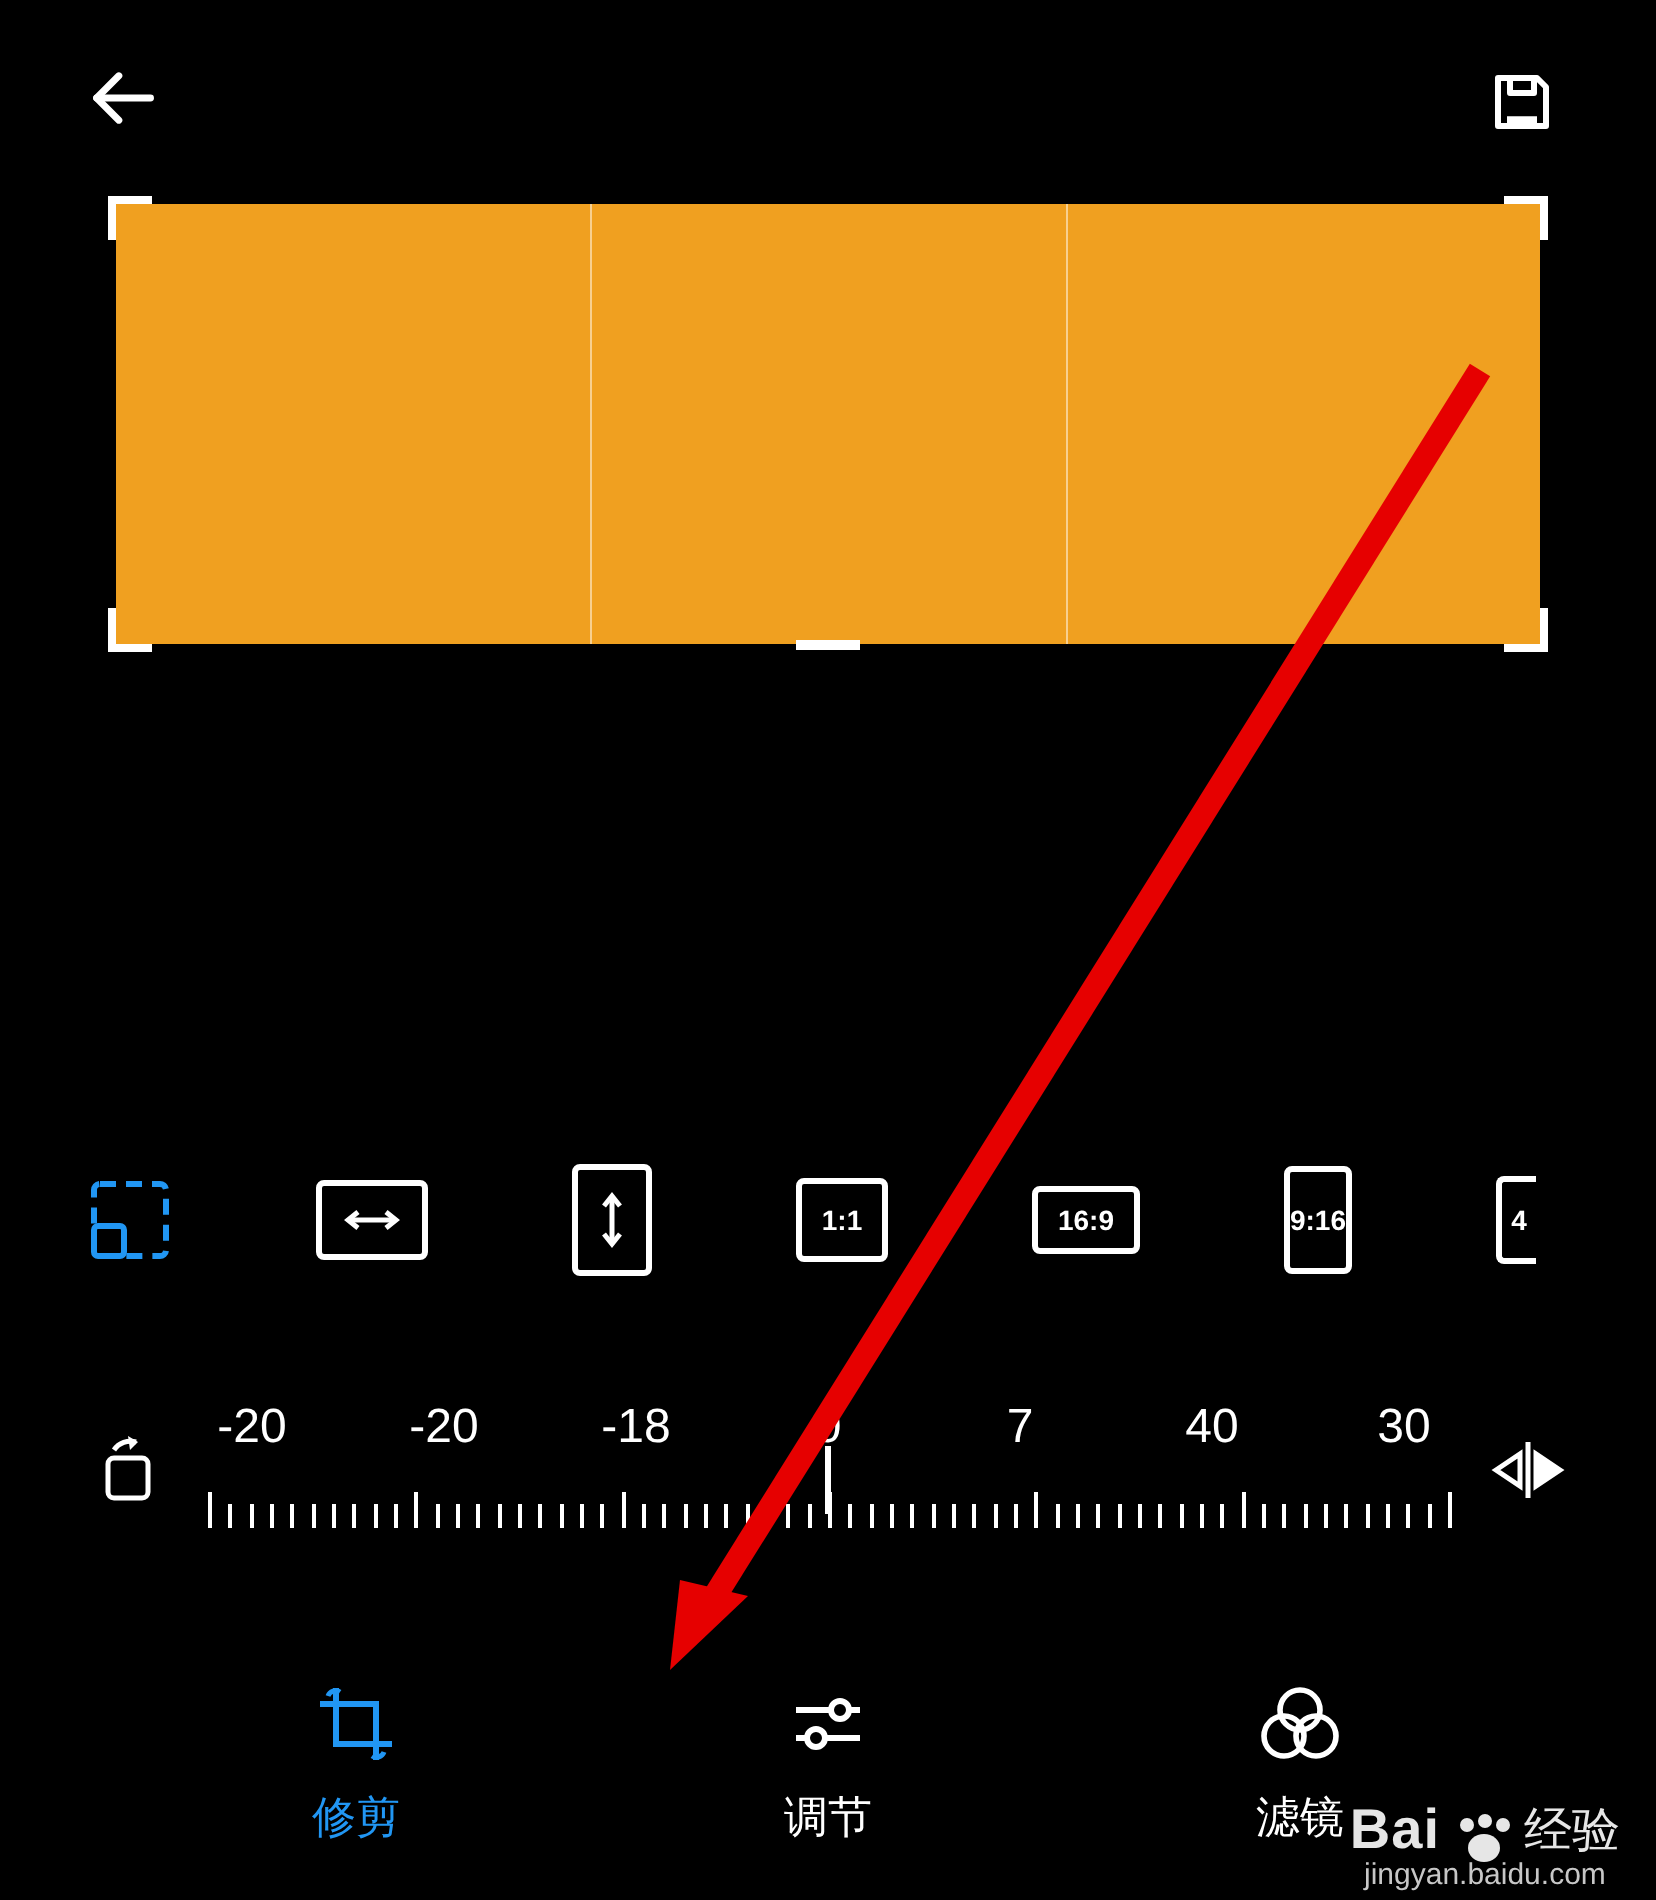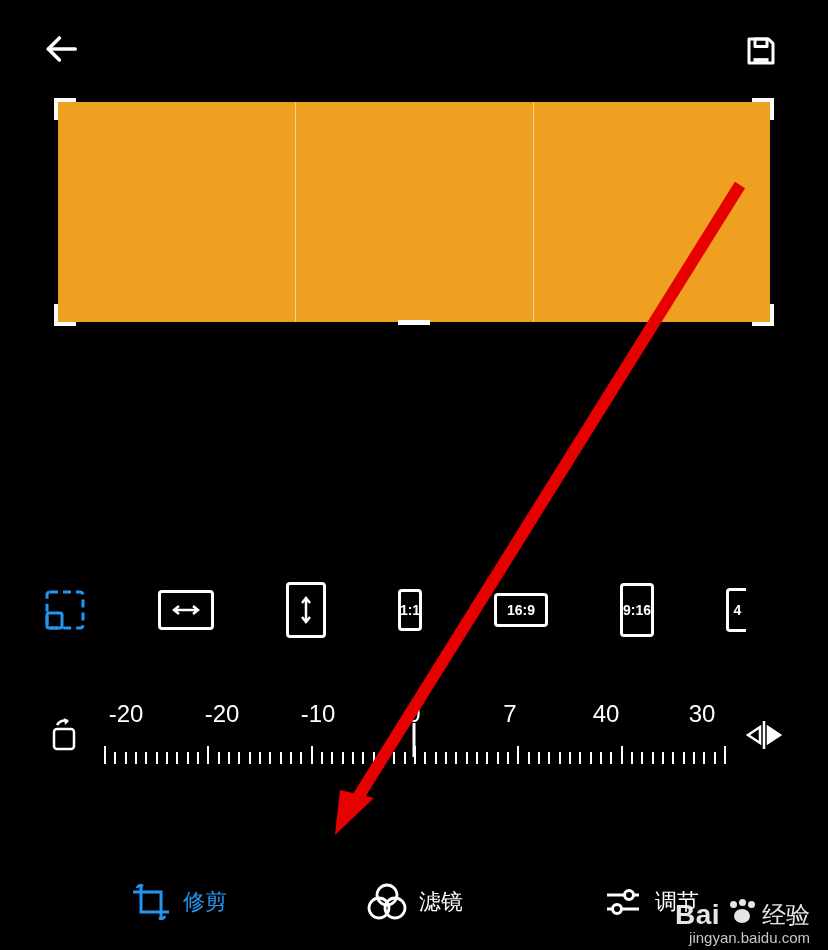--- a/index.html
+++ b/index.html
@@ -164,21 +164,21 @@
     position: absolute;
     bottom: 26px;
     left: 0;
     right: 0;
     display: flex;
     justify-content: space-around;
     padding: 0 60px;
   }
   .nav-item {
     display: flex;
-    flex-direction: row;
+    flex-direction: column;
     align-items: center;
     gap: 10px;
     cursor: pointer;
     color: #fff;
   }
   .nav-item.active { color: #2196f3; }
   .nav-icon { width: 44px; height: 44px; }
   .nav-label { font-size: 22px; }
 
   .annotation-arrow {
@@ -191,27 +191,27 @@
     position: absolute;
     right: 18px;
     bottom: 4px;
     text-align: right;
     color: #fff;
     opacity: 0.9;
     pointer-events: none;
   }
   .wm-main {
     display: flex;
-    align-items: flex-start;
+    align-items: flex-end;
     justify-content: flex-end;
     gap: 6px;
   }
   .wm-brand { font-size: 28px; font-weight: 700; letter-spacing: 0.5px; }
   .wm-sub { font-size: 24px; font-weight: 400; }
-  .wm-url { font-size: 15px; color: #ddd; margin-top: -2px; }
+  .wm-url { font-size: 15px; color: #ddd; margin-top: -2px; text-align: center; }
   .paw {
     display: inline-block;
     width: 28px; height: 24px;
     position: relative;
     margin-left: 2px;
   }
   .paw::before, .paw::after {
     content:''; position:absolute; background:#fff; border-radius:50%;
   }
   .paw::before { width:16px; height:14px; left:6px; top:10px; }
@@ -269,21 +269,21 @@
   <div class="aspect-item">
     <div class="ratio-box" style="width:40px;height:56px">
       <svg width="12" height="28" viewBox="0 0 12 28">
         <line x1="6" y1="2" x2="6" y2="26" stroke="#fff" stroke-width="2.5"></line>
         <polyline points="2,7 6,2 10,7" fill="none" stroke="#fff" stroke-width="2.5"></polyline>
         <polyline points="2,21 6,26 10,21" fill="none" stroke="#fff" stroke-width="2.5"></polyline>
       </svg>
     </div>
   </div>
   <div class="aspect-item">
-    <div class="ratio-box" style="width:24px;height:42px">
+    <div class="ratio-box" style="width:46px;height:42px">
       <span>1:1</span>
     </div>
   </div>
   <div class="aspect-item">
     <div class="ratio-box" style="width:54px;height:34px">
       <span>16:9</span>
     </div>
   </div>
   <div class="aspect-item">
     <div class="ratio-box" style="width:34px;height:54px">
@@ -302,21 +302,21 @@
     <svg viewBox="0 0 40 40" fill="none" stroke="#fff" stroke-width="2.5">
       <rect x="10" y="14" width="20" height="20" rx="3"></rect>
       <path d="M 13 10 A 10 10 0 0 1 24 6"></path>
       <polyline points="20,3 25,6 21,10" fill="#fff" stroke="none"></polyline>
     </svg>
   </div>
   <div class="ruler">
     <div class="ruler-labels">
       <span>-20</span>
       <span>-20</span>
-      <span>-10</span>
+      <span>-18</span>
       <span>0</span>
       <span>7</span>
       <span>40</span>
       <span>30</span>
     </div>
     <div class="ruler-ticks" id="ruler-ticks">
         <div class="tick major" style="left: 0%;"></div>
         <div class="tick" style="left: 1.66667%;"></div>
         <div class="tick" style="left: 3.33333%;"></div>
         <div class="tick" style="left: 5%;"></div>
@@ -393,35 +393,35 @@
   <div class="nav-item active">
     <svg class="nav-icon" viewBox="0 0 44 44" fill="none" stroke="#2196f3" stroke-width="3">
       <path d="M12 4 v28 h28"></path>
       <path d="M4 12 h28 v28"></path>
       <path d="M 8 8 A 4 4 0 0 1 14 6" stroke-width="2.5"></path>
       <path d="M 36 36 A 4 4 0 0 1 30 38" stroke-width="2.5"></path>
     </svg>
     <span class="nav-label">修剪</span>
   </div>
   <div class="nav-item">
-    <svg class="nav-icon" viewBox="0 0 44 44" fill="none" stroke="#fff" stroke-width="2.8">
-      <circle cx="22" cy="15" r="10"></circle>
-      <circle cx="14" cy="28" r="10"></circle>
-      <circle cx="30" cy="28" r="10"></circle>
-    </svg>
-    <span class="nav-label">滤镜</span>
-  </div>
-  <div class="nav-item">
     <svg class="nav-icon" viewBox="0 0 44 44" fill="none" stroke="#fff" stroke-width="3">
       <line x1="6" y1="15" x2="38" y2="15"></line>
       <circle cx="28" cy="15" r="4.5" fill="#000"></circle>
       <line x1="6" y1="29" x2="38" y2="29"></line>
       <circle cx="16" cy="29" r="4.5" fill="#000"></circle>
     </svg>
     <span class="nav-label">调节</span>
+  </div>
+  <div class="nav-item">
+    <svg class="nav-icon" viewBox="0 0 44 44" fill="none" stroke="#fff" stroke-width="2.8">
+      <circle cx="22" cy="15" r="10"></circle>
+      <circle cx="14" cy="28" r="10"></circle>
+      <circle cx="30" cy="28" r="10"></circle>
+    </svg>
+    <span class="nav-label">滤镜</span>
   </div>
 </div>
 
 <svg class="annotation-arrow" width="828" height="950">
   <defs>
     <marker id="arrowhead" markerWidth="12" markerHeight="12" refX="6" refY="6" orient="auto">
       <polygon points="0,0 12,6 0,12" fill="#e60000"></polygon>
     </marker>
   </defs>
   <line x1="740" y1="185" x2="350" y2="810" stroke="#e60000" stroke-width="12"></line>

